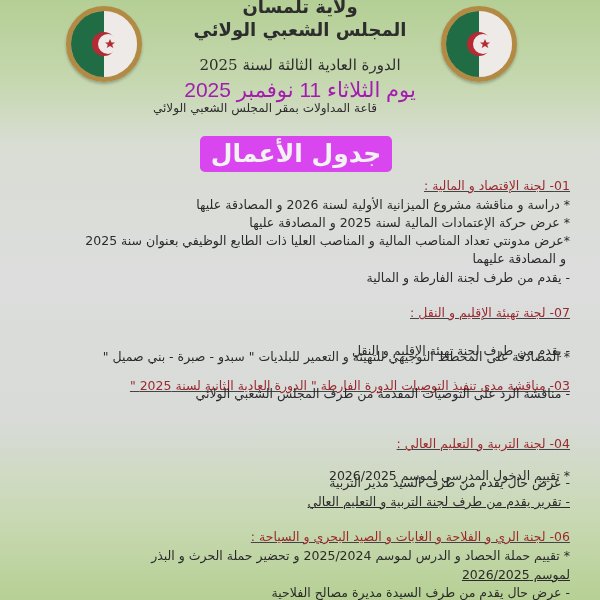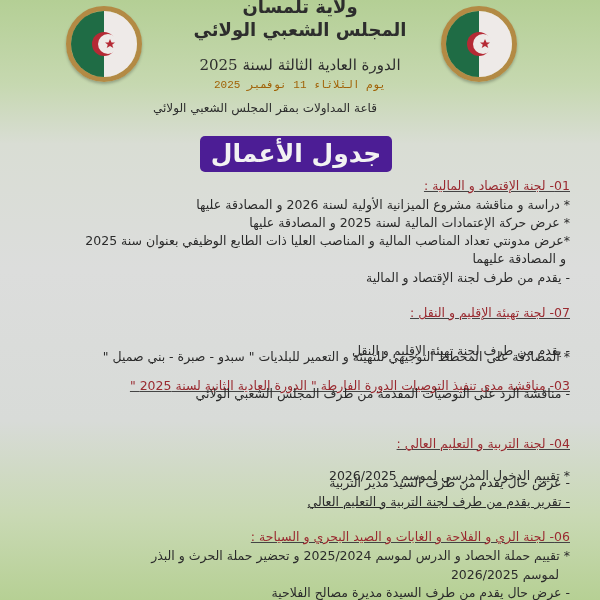--- a/index.html
+++ b/index.html
@@ -16,25 +16,25 @@
     }
     .flag .green { position:absolute; left:0; top:0; width:50%; height:100%; background:#1f6c45; }
     .flag .white { position:absolute; right:0; top:0; width:50%; height:100%; background:#eeeae8; }
     .flag svg { position:absolute; left:0; top:0; }
     #flag-left { left:66px; }
     #flag-right { left:441px; }
     .header { position:absolute; left:150px; width:300px; text-align:center; direction:rtl; }
     .h-wilaya { top:-4px; font-size:18px; font-weight:bold; color:#2d2d2d; }
     .h-assembly { top:19px; font-size:18px; font-weight:bold; color:#2d2d2d; }
     .h-session { top:56px; font-size:15px; color:#2d2d2d; font-family:"DejaVu Serif", serif; }
-    .h-date { top:78px; font-size:11px; color:#a16207; font-family:Liberation Mono, monospace; }
+    .h-date { top:78px; font-size:21px; color:#a21caf; font-family:Liberation Sans, sans-serif; }
     .h-hall { top:101px; font-size:12px; color:#2d2d2d; left:110px; width:310px; letter-spacing:1px; }
     .title-box {
       position:absolute; left:200px; top:136px; width:192px; height:36px;
-      background:#4c1d95; border-radius:5px; color:#f2f2f2; font-weight:bold;
+      background:#d946ef; border-radius:5px; color:#f2f2f2; font-weight:bold;
       font-size:25px; text-align:center; line-height:36px; direction:rtl;
     }
     .doc { position:absolute; right:30px; left:30px; direction:rtl; font-size:12.5px; color:#2b2b2b; }
     .sec-title { position:absolute; right:0; color:#9a2a30; text-decoration:underline; text-decoration-color:#444; white-space:nowrap; }
     .line { position:absolute; right:0; white-space:nowrap; }
   </style>
 </head>
 <body>
 
 <div class="flag" id="flag-left">
@@ -65,31 +65,31 @@
 
 <div class="title-box">جدول الأعمال</div>
 
 <div class="doc">
 
   <div class="sec-title" style="top:178px;">01- لجنة الإقتصاد و المالية :</div>
   <div class="line" style="top:197px;">* دراسة و مناقشة مشروع الميزانية الأولية لسنة 2026 و المصادقة عليها</div>
   <div class="line" style="top:215px;">* عرض حركة الإعتمادات المالية لسنة 2025 و المصادقة عليها</div>
   <div class="line" style="top:233px;">*عرض مدونتي تعداد المناصب المالية و المناصب العليا ذات الطابع الوظيفي بعنوان سنة 2025</div>
   <div class="line" style="top:251px; right:4px;">و المصادقة عليهما</div>
-  <div class="line" style="top:270px;">- يقدم من طرف لجنة الإقتصاد و المالية</div>
+  <div class="line" style="top:270px;">- يقدم من طرف لجنة الفارطة و المالية</div>
 
   <div class="sec-title" style="top:305px;">07- لجنة تهيئة الإقليم و النقل :</div>
   <div class="line" style="top:324px;margin-top:25px;">* المصادقة على المخطط التوجيهي للتهيئة و التعمير للبلديات " سبدو - صبرة - بني صميل "</div>
   <div class="line" style="top:343px;">- يقدم من طرف لجنة تهيئة الإقليم و النقل</div>
 
   <div class="sec-title" style="top:378px;">03- مناقشة مدى تنفيذ التوصيات الدورة الفارطة " الدورة العادية الثانية لسنة 2025 "</div>
   <div class="line" style="top:386px;">- مناقشة الرد على التوصيات المقدمة من طرف المجلس الشعبي الولائي</div>
 
   <div class="sec-title" style="top:436px;">04- لجنة التربية و التعليم العالي :</div>
   <div class="line" style="top:456px;margin-top:12px;">* تقييم الدخول المدرسي لموسم 2026/2025</div>
   <div class="line" style="top:475px;margin-left:32px;">- عرض حال يقدم من طرف السيد مدير التربية</div>
   <div class="line" style="top:494px;text-decoration:underline;">- تقرير يقدم من طرف لجنة التربية و التعليم العالي</div>
 
   <div class="sec-title" style="top:529px;">06- لجنة الري و الفلاحة و الغابات و الصيد البحري و السياحة :</div>
   <div class="line" style="top:548px;">* تقييم حملة الحصاد و الدرس لموسم 2025/2024 و تحضير حملة الحرث و البذر</div>
-  <div class="line" style="top:567px; right:11px;">لموسم 2026/2025</div>
+  <div class="line" style="top:567px; right:0;text-decoration:underline;">لموسم 2026/2025</div>
   <div class="line" style="top:585px;">- عرض حال يقدم من طرف السيدة مديرة مصالح الفلاحية</div>
 </div>
 
 </body></html>

